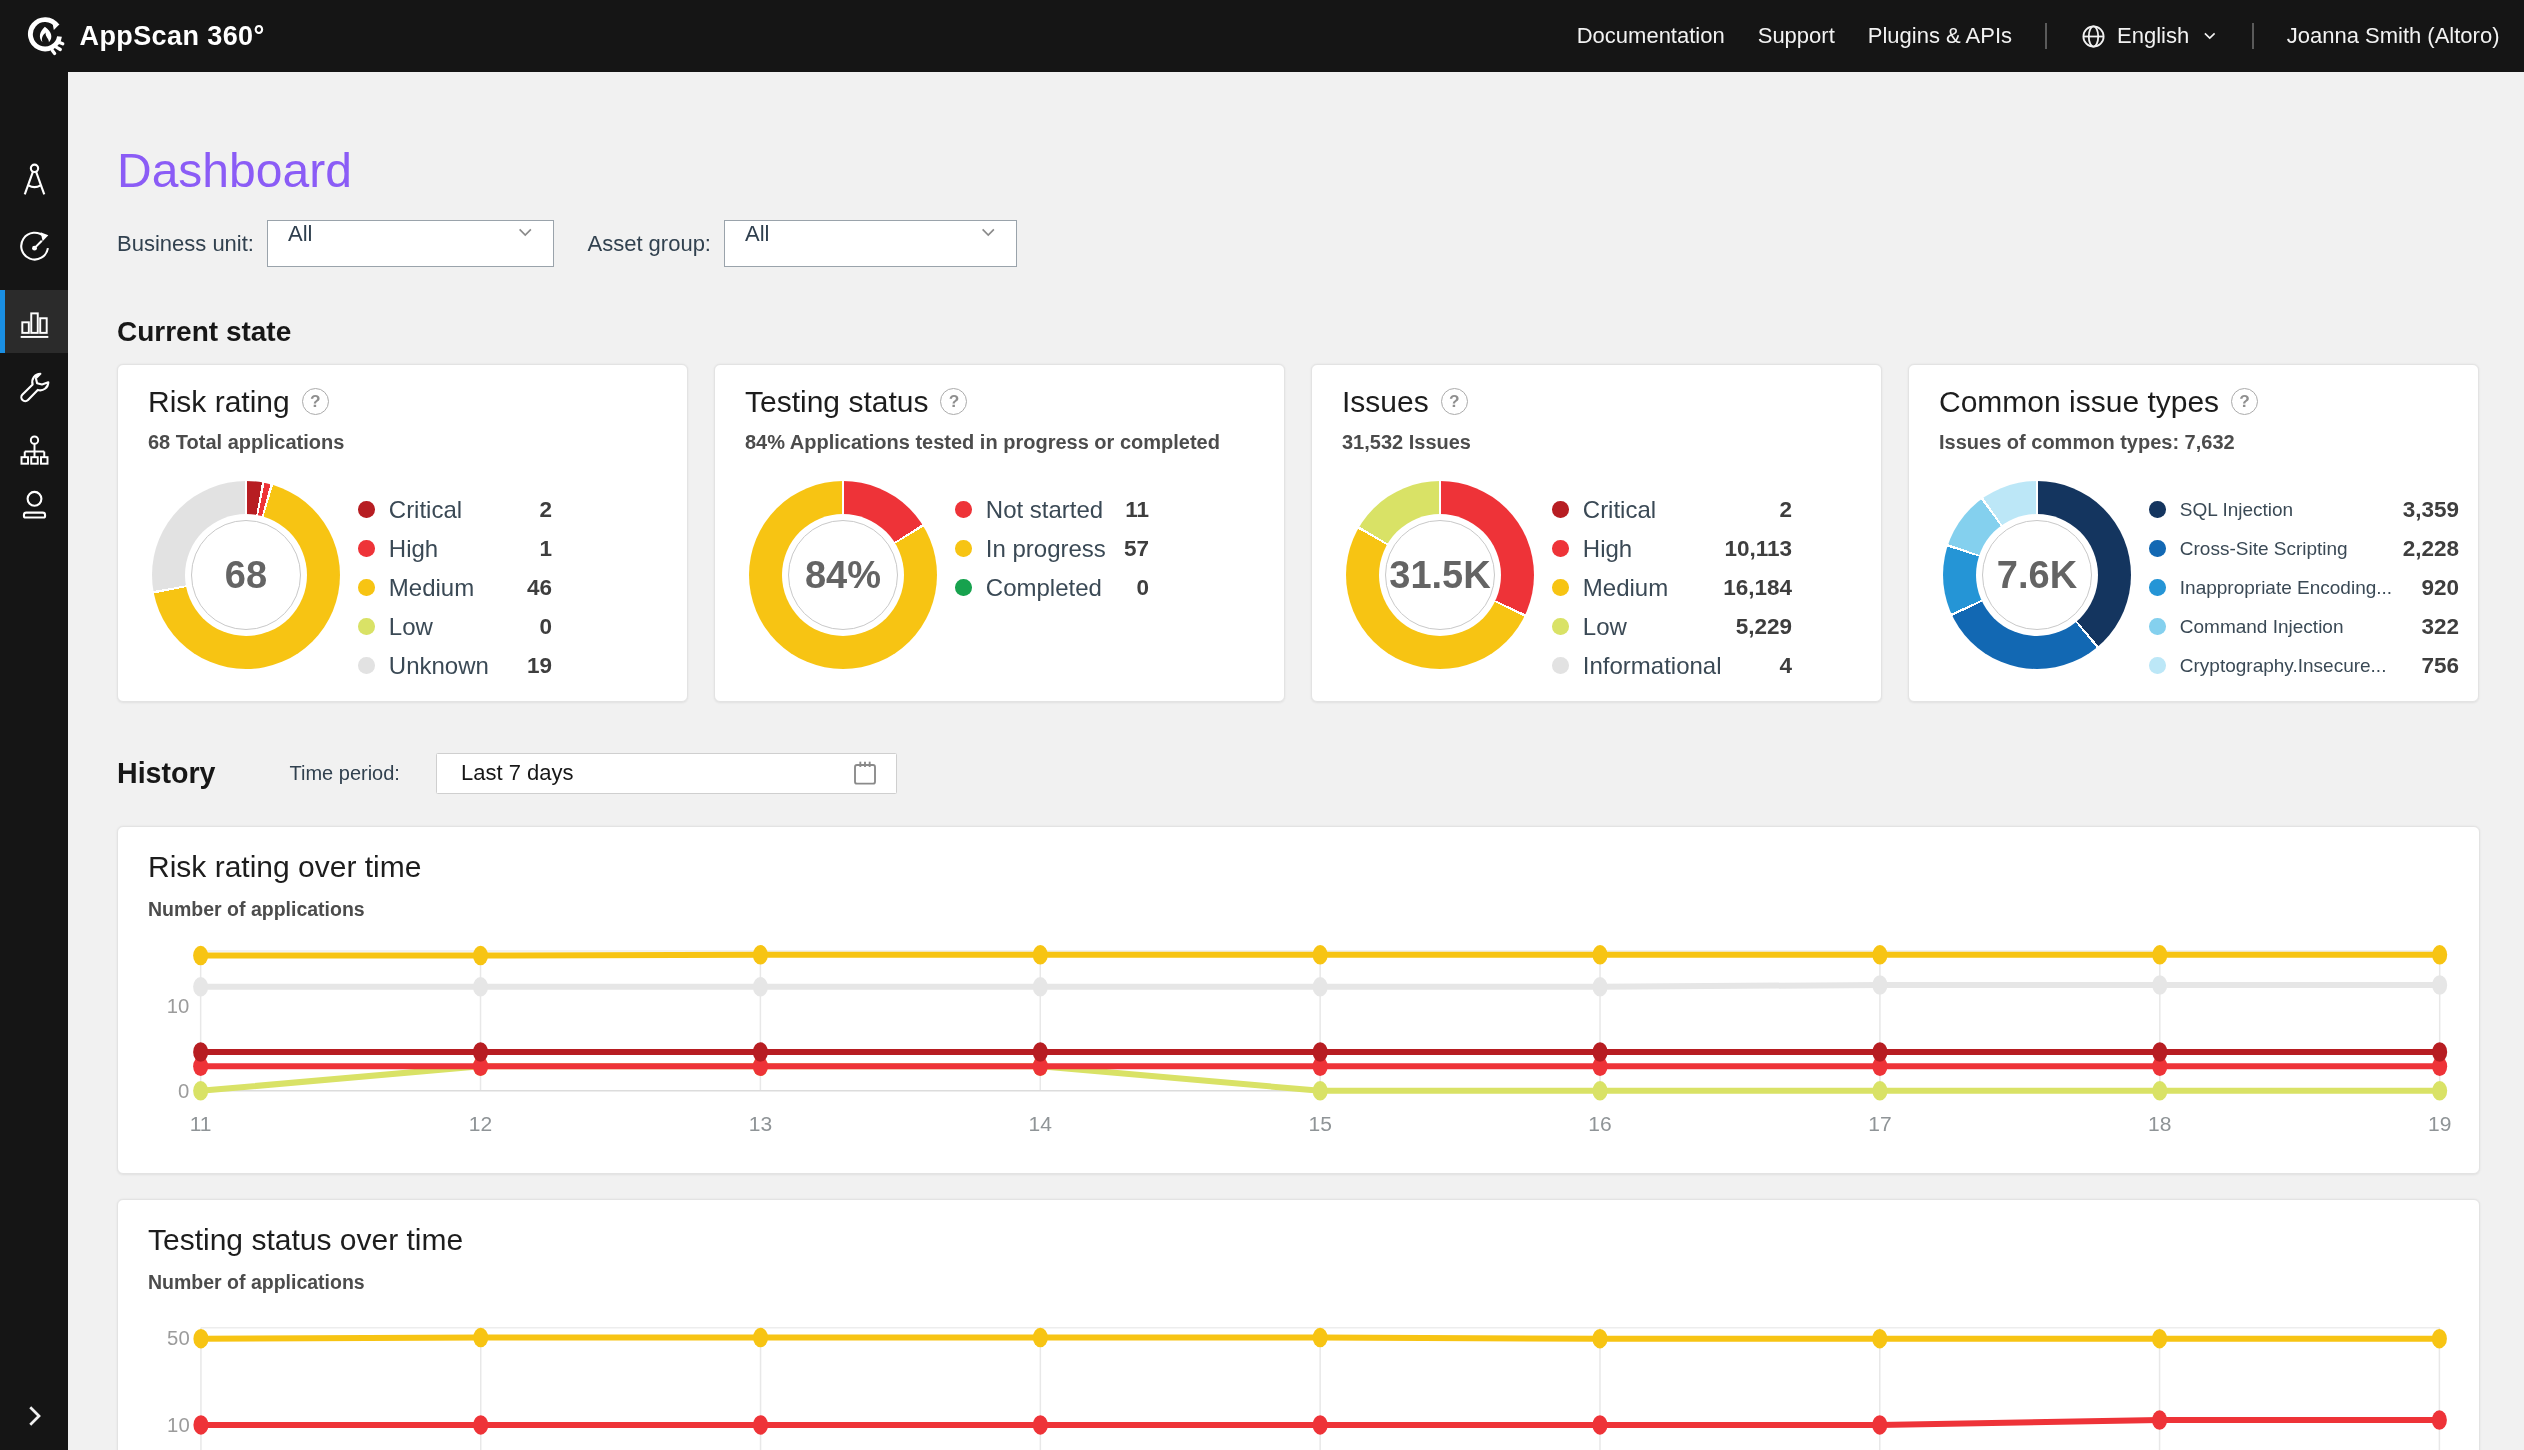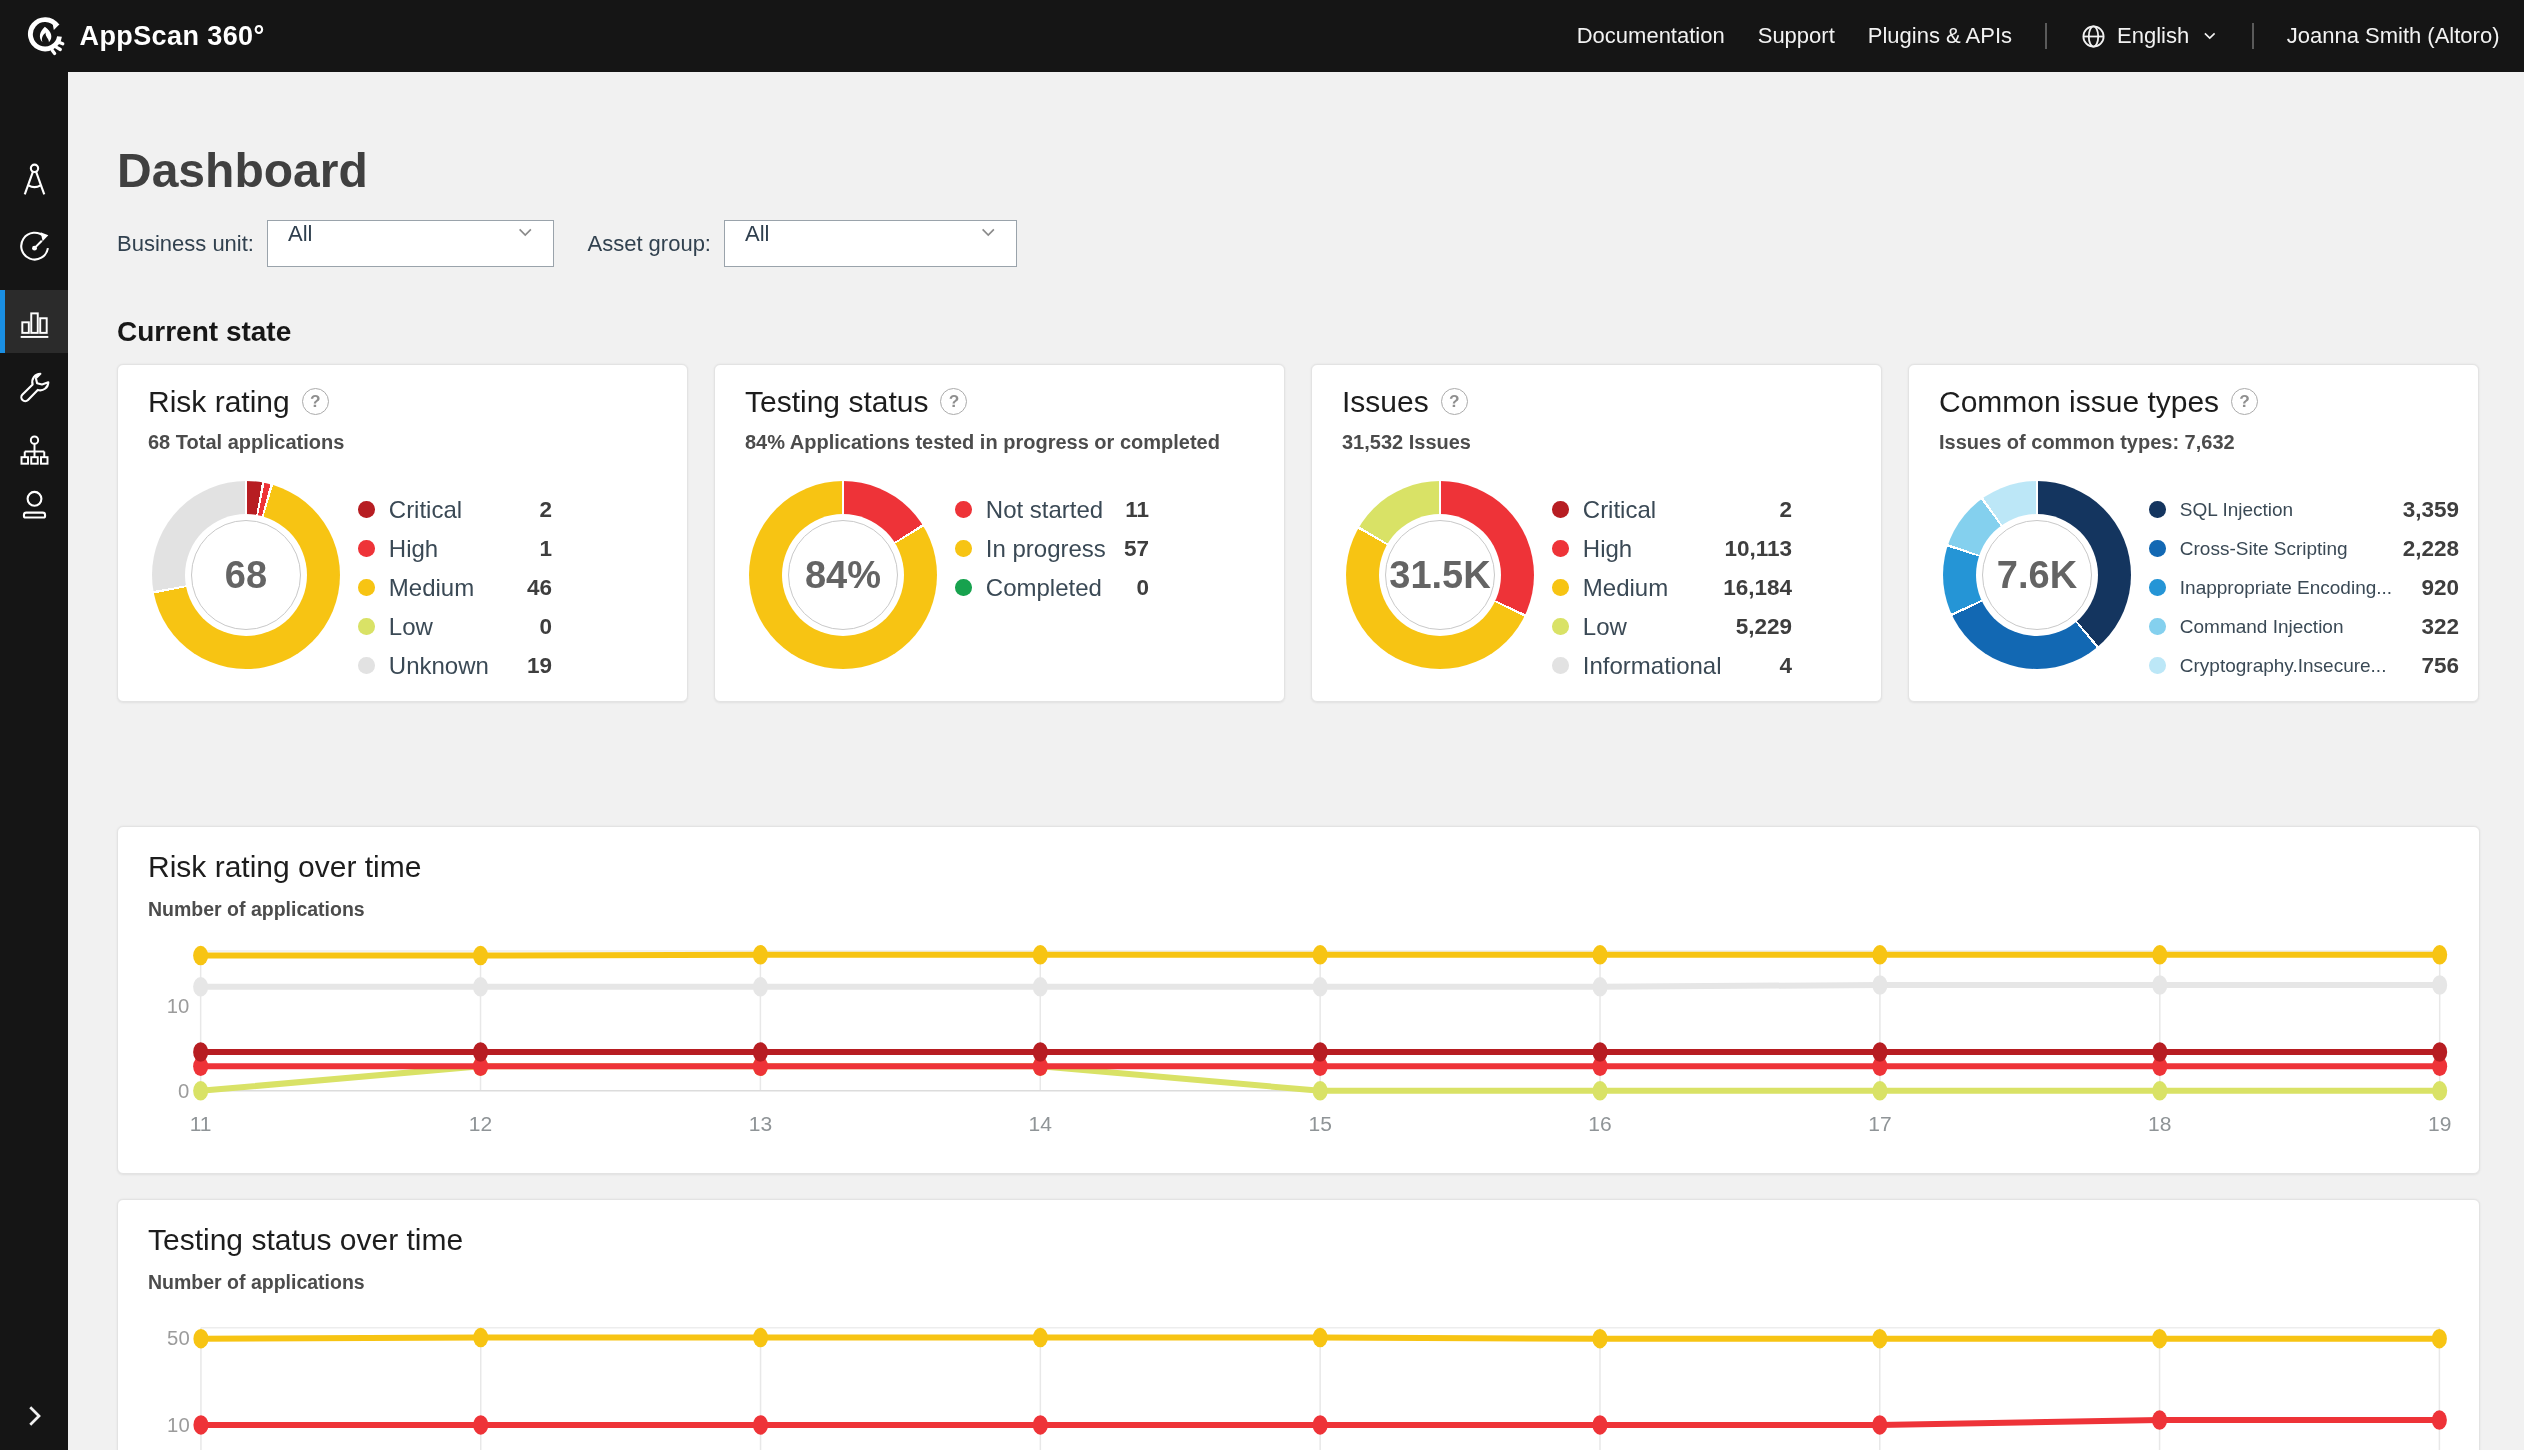--- a/index.html
+++ b/index.html
@@ -16,21 +16,21 @@
   .lang{display:flex;align-items:center;gap:10.5px;color:#f2f2f2;font-size:22px;cursor:pointer;}
   .username{color:#f2f2f2;font-size:22px;cursor:pointer;}
   
   .sidebar{position:absolute;left:0;top:72px;width:68px;height:1378px;background:#151515;z-index:4;}
   .side-item{position:absolute;left:0;width:68px;height:63px;display:flex;align-items:center;justify-content:center;cursor:pointer;}
   .side-item.active{background:#2b2b2b;}
   .side-item.active::before{content:"";position:absolute;left:0;top:0;width:5.3px;height:63px;background:#1a8fe3;}
   .side-expand{position:absolute;left:0;bottom:7.5px;width:68px;height:53px;display:flex;align-items:center;justify-content:center;cursor:pointer;}
   
   .main{position:absolute;left:68px;top:72px;right:0;bottom:0;}
-  .page-title{position:absolute;left:49px;top:39px;font-size:48px;font-weight:700;color:#404040;}
+  .page-title{position:absolute;left:49px;top:39px;font-size:48px;font-weight:400;color:#8b5cf6;}
   .filters{position:absolute;left:49px;top:148px;height:47px;display:flex;align-items:center;}
   .filter-label{font-size:22px;color:#31414f;}
   .dropdown{display:flex;align-items:flex-start;background:#fff;border:1.5px solid #9aa3ab;height:47px;box-sizing:border-box;cursor:pointer;}
   .dd-bu{width:287px;margin-left:13.5px;}
   .dd-ag{width:293px;margin-left:13.5px;}
   .dd-value{font-size:22px;color:#2f3f4e;margin-left:19.5px;}
   .dd-chevron{margin-left:auto;margin-right:16.5px;}
   .gap-ag{margin-left:33px;}
   .section-title{position:absolute;left:49px;font-size:28px;font-weight:700;color:#171717;}
   
@@ -365,20 +365,35 @@
             </div>
             <div class="lg-row">
               <span class="lg-dot" style="background: rgb(188, 231, 247);"></span>
               <span class="lg-label">Cryptography.Insecure...</span>
               <span class="lg-value">756</span>
             </div>
           </div>
       </section>
     </div>
 
+    <div class="history-row">
+      <span class="history-title">History</span>
+      <span class="tp-label">Time period:</span>
+      <div class="tp-box">
+        <span class="tp-value">Last 7 days</span>
+        <span class="tp-cal">
+          <svg width="32" height="32" viewBox="0 0 24 24" fill="none" stroke="#8a8a8a" stroke-width="1.4">
+            <rect x="4.5" y="6" width="15" height="14" rx="1.5"></rect>
+            <line x1="8.5" y1="3.5" x2="8.5" y2="7.5"></line>
+            <line x1="12" y1="3.5" x2="12" y2="7.5"></line>
+            <line x1="15.5" y1="3.5" x2="15.5" y2="7.5"></line>
+          </svg>
+        </span>
+      </div>
+    </div>
 
     <section class="panel" id="panel1">
       <div class="panel-title">Risk rating over time</div>
       <div class="panel-sub">Number of applications</div>
       <svg width="2363" height="348" viewBox="0 0 3145 463">
           <line x1="110" y1="165" x2="3090" y2="165" stroke="#ededed" stroke-width="2"></line>
           <line x1="110" y1="165" x2="110" y2="351" stroke="#e8e8e8" stroke-width="2"></line>
           <line x1="482.5" y1="165" x2="482.5" y2="351" stroke="#e8e8e8" stroke-width="2"></line>
           <line x1="855" y1="165" x2="855" y2="351" stroke="#e8e8e8" stroke-width="2"></line>
           <line x1="1227.5" y1="165" x2="1227.5" y2="351" stroke="#e8e8e8" stroke-width="2"></line>

